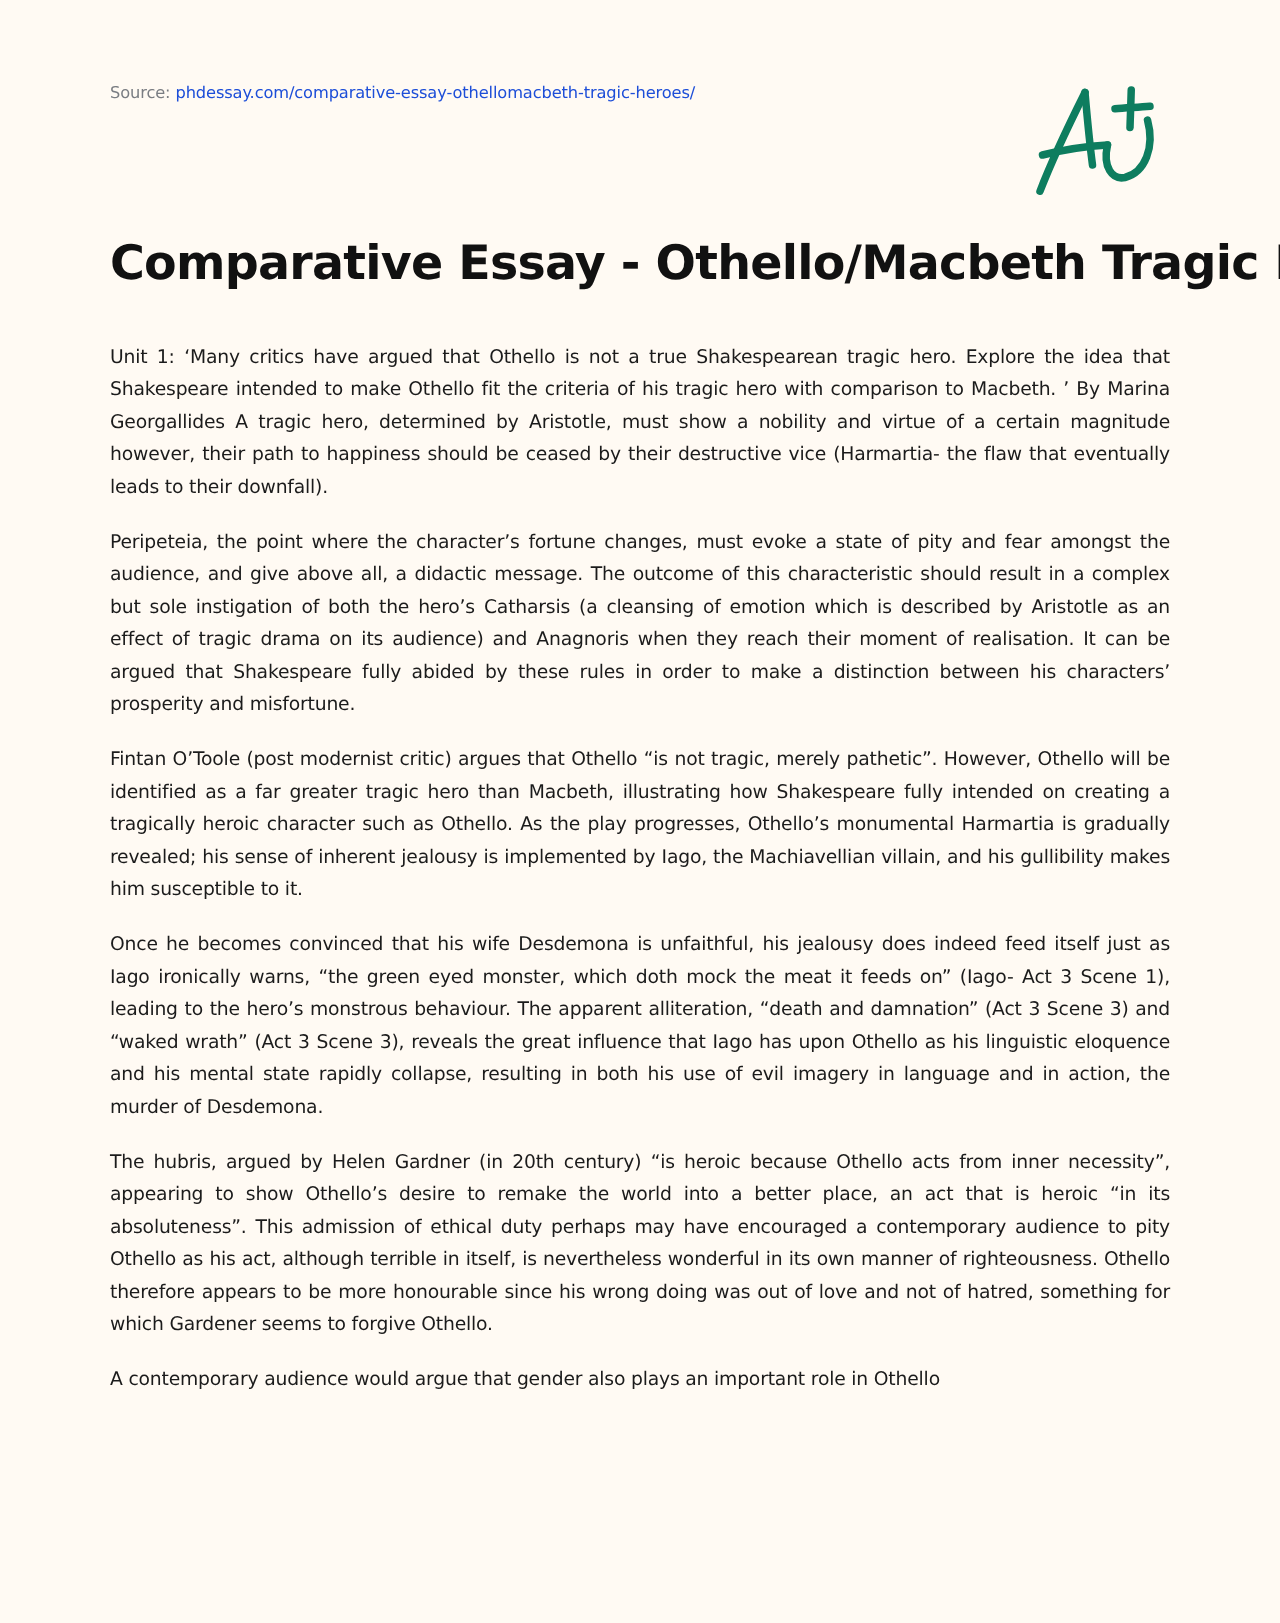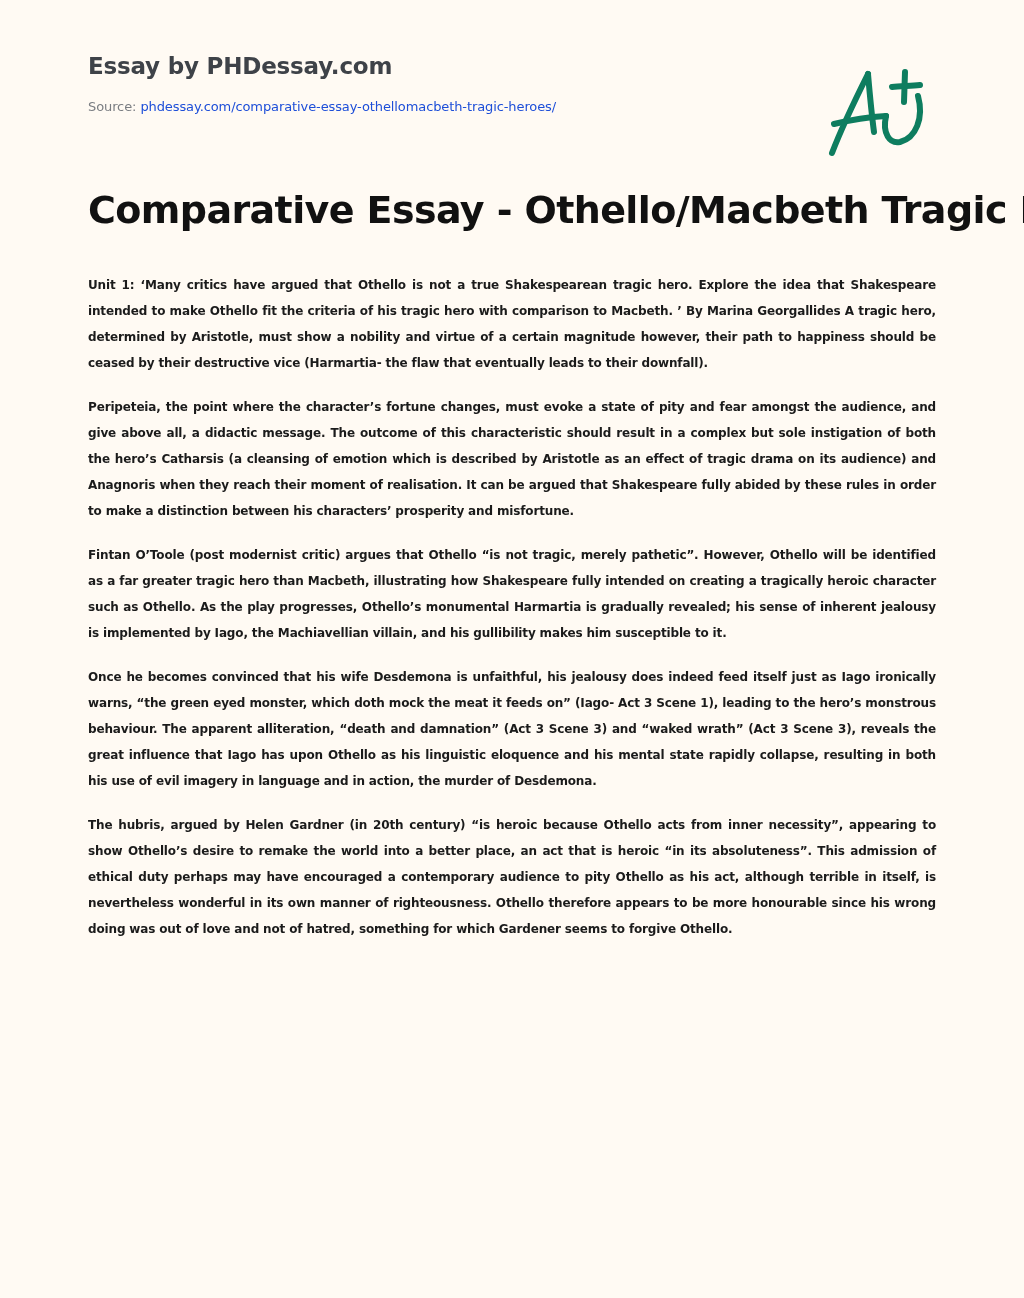--- a/index.html
+++ b/index.html
@@ -60,33 +60,31 @@
       white-space: nowrap;
     }
     .essay {
       position: absolute;
       left: 88px;
       top: 272px;
       width: 848px;
     }
     .essay p {
       margin: 0 0 18px 0;
-      font-size: 12px;
+      font-size: 15px;
       line-height: 26px;
       text-align: justify;
       letter-spacing: -0.15px;
       color: #1b1b1b;
-      font-weight: bold;
     }
   </style>
 </head>
 <body>
 
 <header class="header">
-  <h1 class="site-title">Essay by PHDessay.com</h1>
   <div class="source-line">
     <span>Source: </span><a>phdessay.com/comparative-essay-othellomacbeth-tragic-heroes/</a>
   </div>
 </header>
 
 <div class="logo">
   <svg width="112" height="100" viewBox="0 0 112 100" fill="none" stroke="#0E7D5F" stroke-width="6" stroke-linecap="round" stroke-linejoin="round">
 
     <path d="M12 91 C 22 65, 34 40, 48 12"></path>
 
@@ -103,13 +101,14 @@
 </div>
 
 <h2 class="doc-title">Comparative Essay - Othello/Macbeth Tragic Heroes</h2>
 
 <main class="essay">
   <p>Unit 1: ‘Many critics have argued that Othello is not a true Shakespearean tragic hero. Explore the idea that Shakespeare intended to make Othello fit the criteria of his tragic hero with comparison to Macbeth. ’ By Marina Georgallides A tragic hero, determined by Aristotle, must show a nobility and virtue of a certain magnitude however, their path to happiness should be ceased by their destructive vice (Harmartia- the flaw that eventually leads to their downfall).</p>
   <p>Peripeteia, the point where the character’s fortune changes, must evoke a state of pity and fear amongst the audience, and give above all, a didactic message. The outcome of this characteristic should result in a complex but sole instigation of both the hero’s Catharsis (a cleansing of emotion which is described by Aristotle as an effect of tragic drama on its audience) and Anagnoris when they reach their moment of realisation. It can be argued that Shakespeare fully abided by these rules in order to make a distinction between his characters’ prosperity and misfortune.</p>
   <p>Fintan O’Toole (post modernist critic) argues that Othello “is not tragic, merely pathetic”. However, Othello will be identified as a far greater tragic hero than Macbeth, illustrating how Shakespeare fully intended on creating a tragically heroic character such as Othello. As the play progresses, Othello’s monumental Harmartia is gradually revealed; his sense of inherent jealousy is implemented by Iago, the Machiavellian villain, and his gullibility makes him susceptible to it.</p>
   <p>Once he becomes convinced that his wife Desdemona is unfaithful, his jealousy does indeed feed itself just as Iago ironically warns, “the green eyed monster, which doth mock the meat it feeds on” (Iago- Act 3 Scene 1), leading to the hero’s monstrous behaviour. The apparent alliteration, “death and damnation” (Act 3 Scene 3) and “waked wrath” (Act 3 Scene 3), reveals the great influence that Iago has upon Othello as his linguistic eloquence and his mental state rapidly collapse, resulting in both his use of evil imagery in language and in action, the murder of Desdemona.</p>
   <p>The hubris, argued by Helen Gardner (in 20th century) “is heroic because Othello acts from inner necessity”, appearing to show Othello’s desire to remake the world into a better place, an act that is heroic “in its absoluteness”. This admission of ethical duty perhaps may have encouraged a contemporary audience to pity Othello as his act, although terrible in itself, is nevertheless wonderful in its own manner of righteousness. Othello therefore appears to be more honourable since his wrong doing was out of love and not of hatred, something for which Gardener seems to forgive Othello.</p>
+  <p>A contemporary audience would argue that gender also plays an important role in Othello</p>
 </main>
 
 </body></html>

